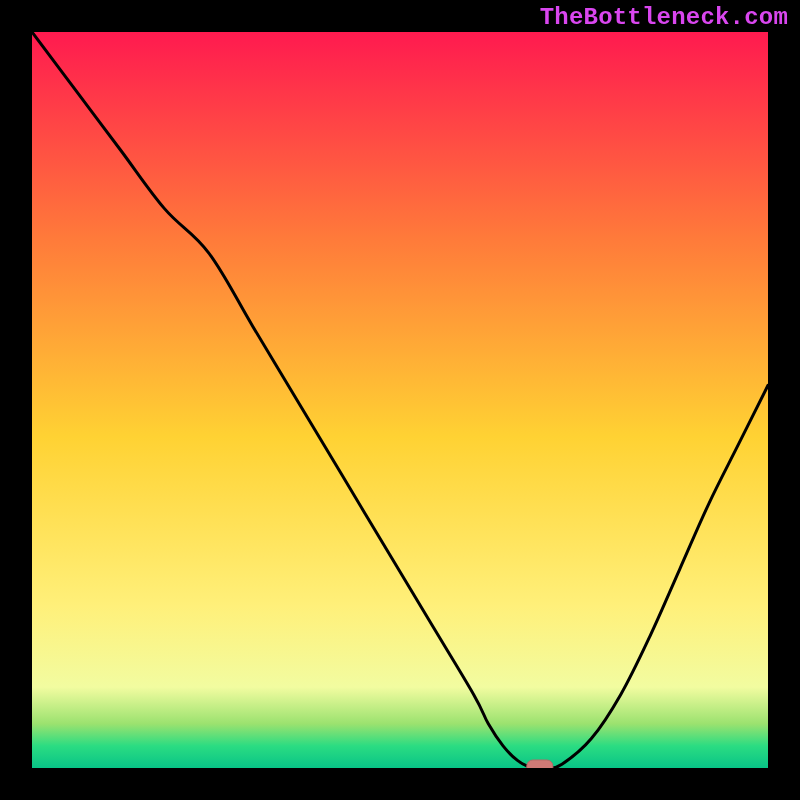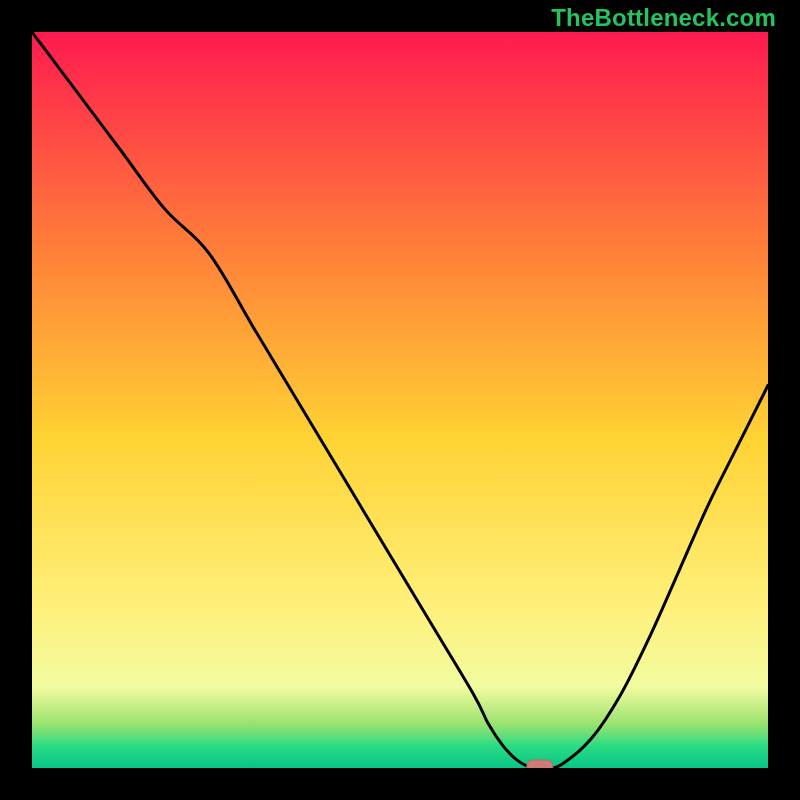--- a/index.html
+++ b/index.html
@@ -24,25 +24,25 @@
     height: 736px;
   }
   .plot svg {
     display: block;
     width: 736px;
     height: 736px;
   }
   .watermark {
     position: absolute;
     top: 4px;
-    right: 24px;
-    font-family: Liberation Sans, sans-serif;
+    right: 12px;
+    font-family: Liberation Mono, monospace;
     font-size: 24px;
     font-weight: 600;
-    color: #22c55e;
+    color: #d946ef;
     letter-spacing: 0.2px;
     user-select: none;
   }
 </style>
 </head>
 <body>
 
 <div class="frame">
 
   <div class="watermark">TheBottleneck.com</div>

